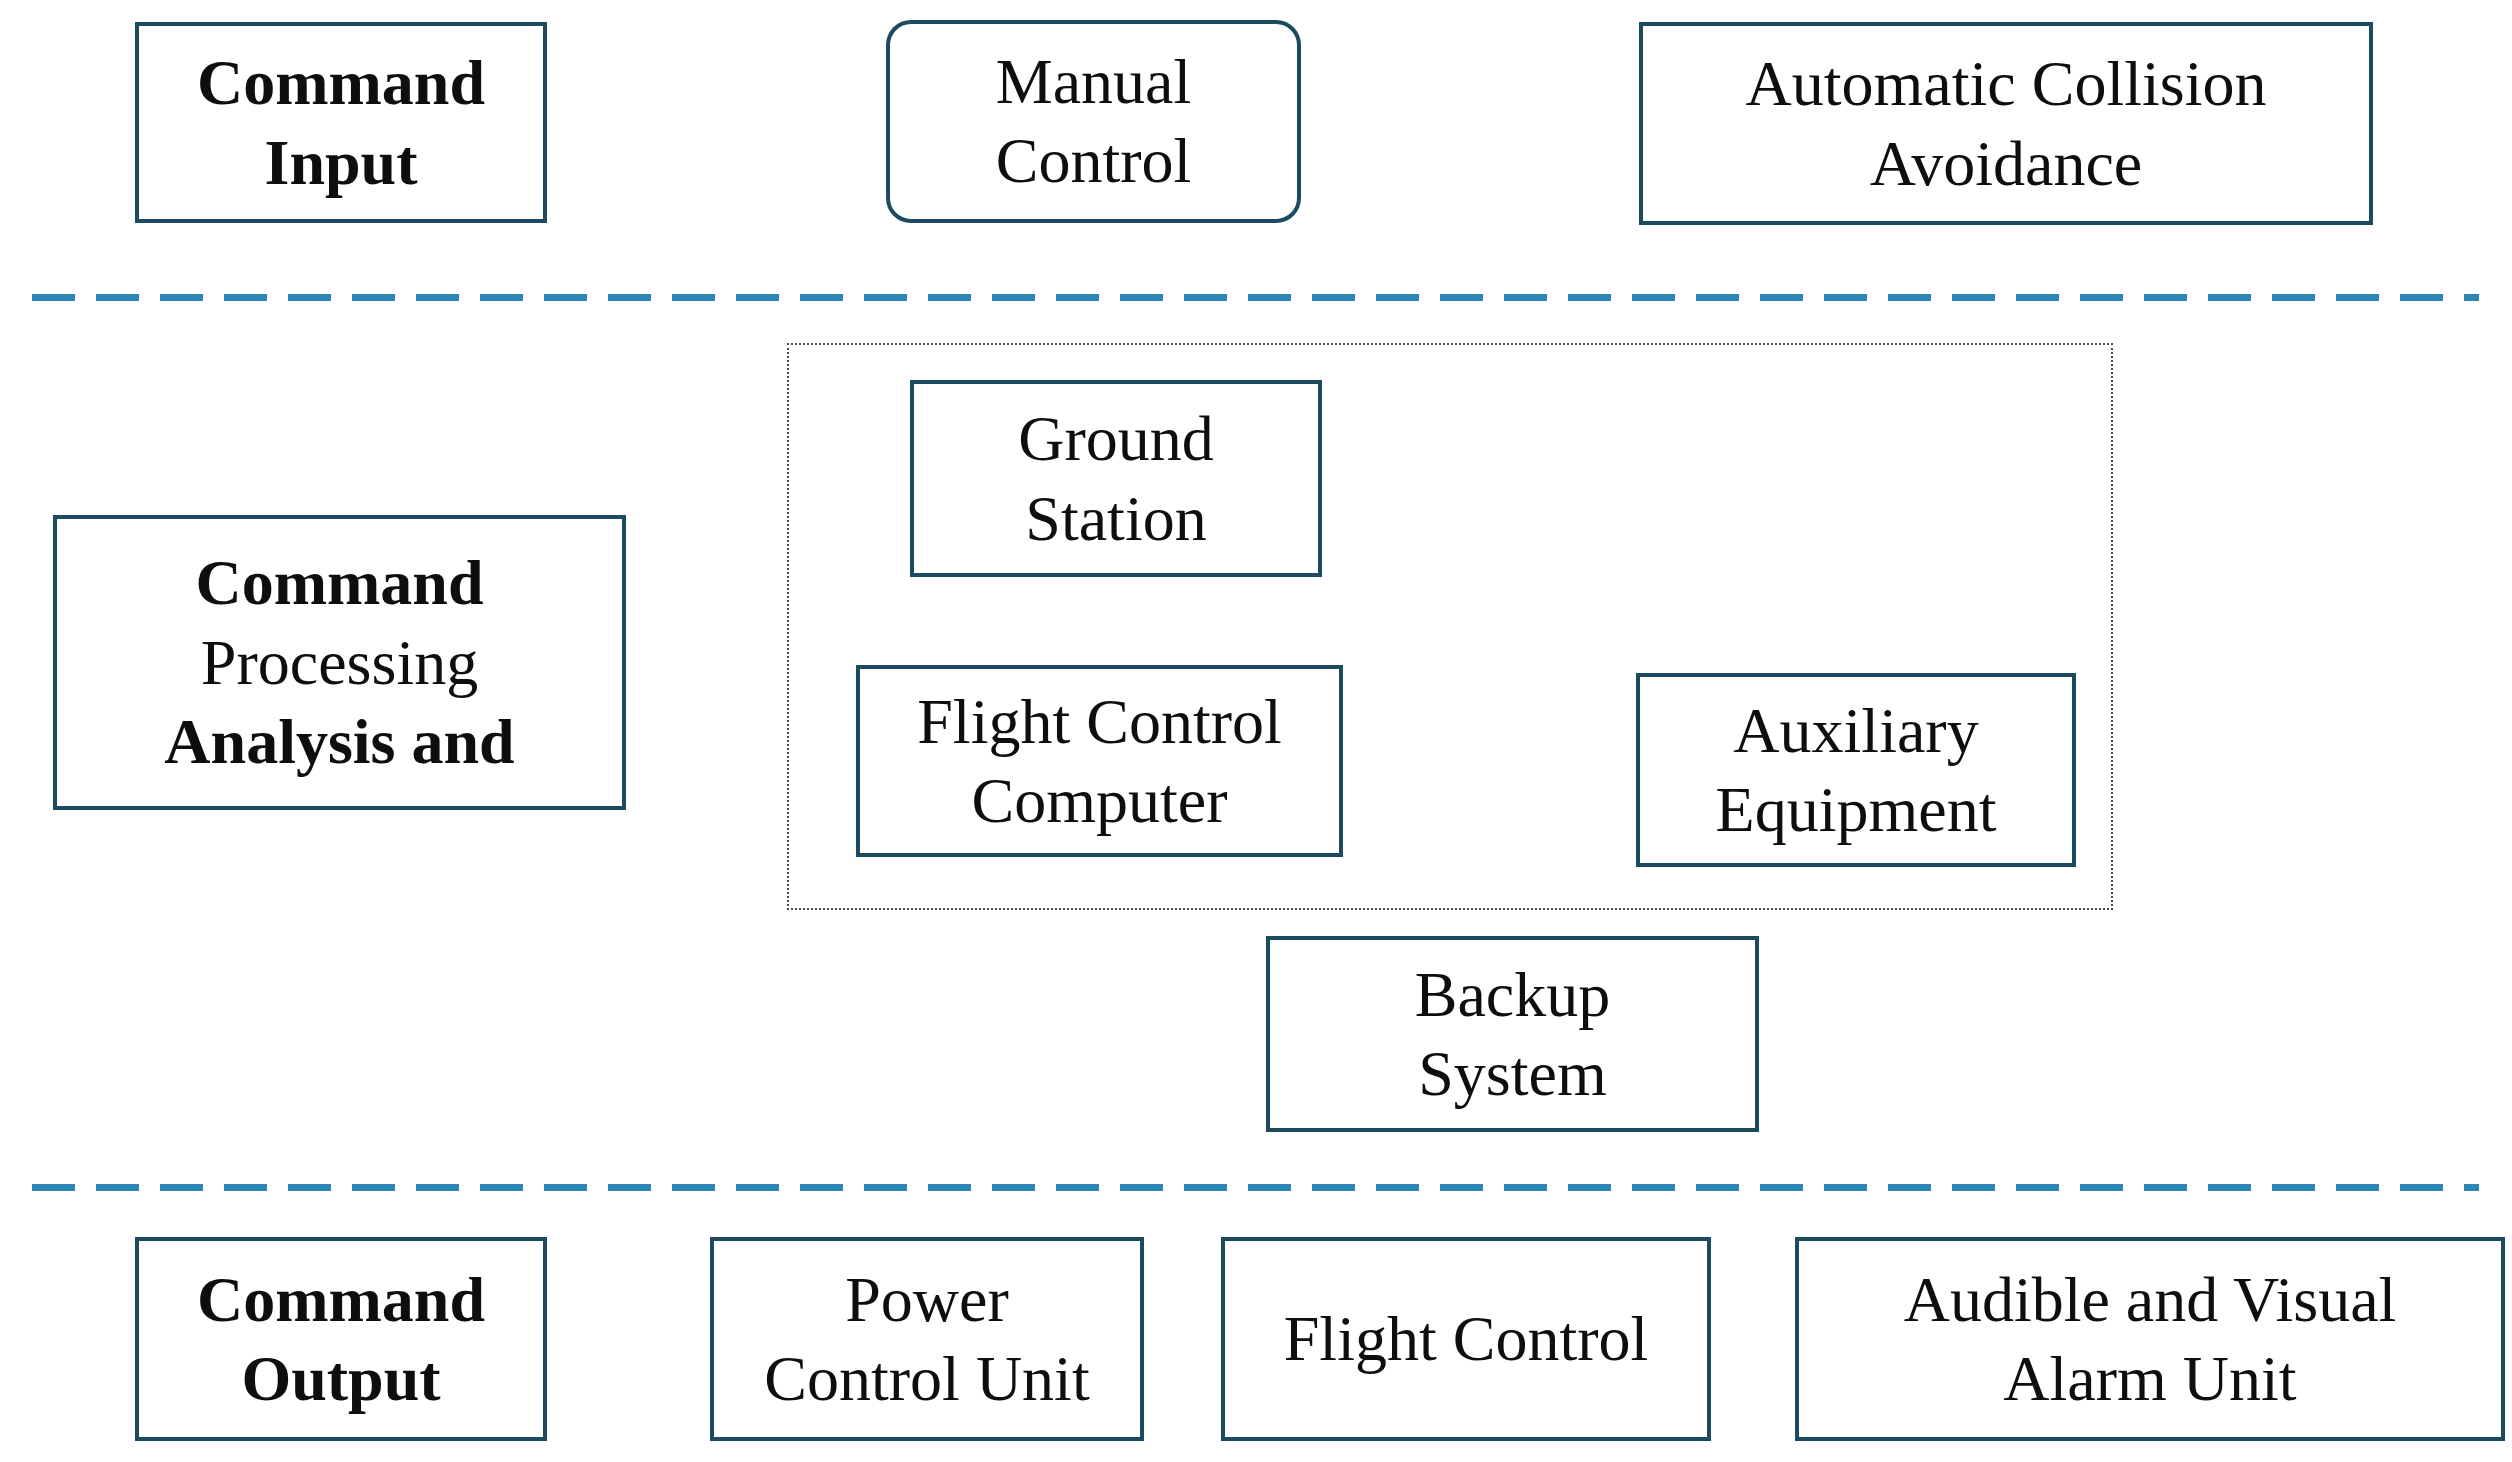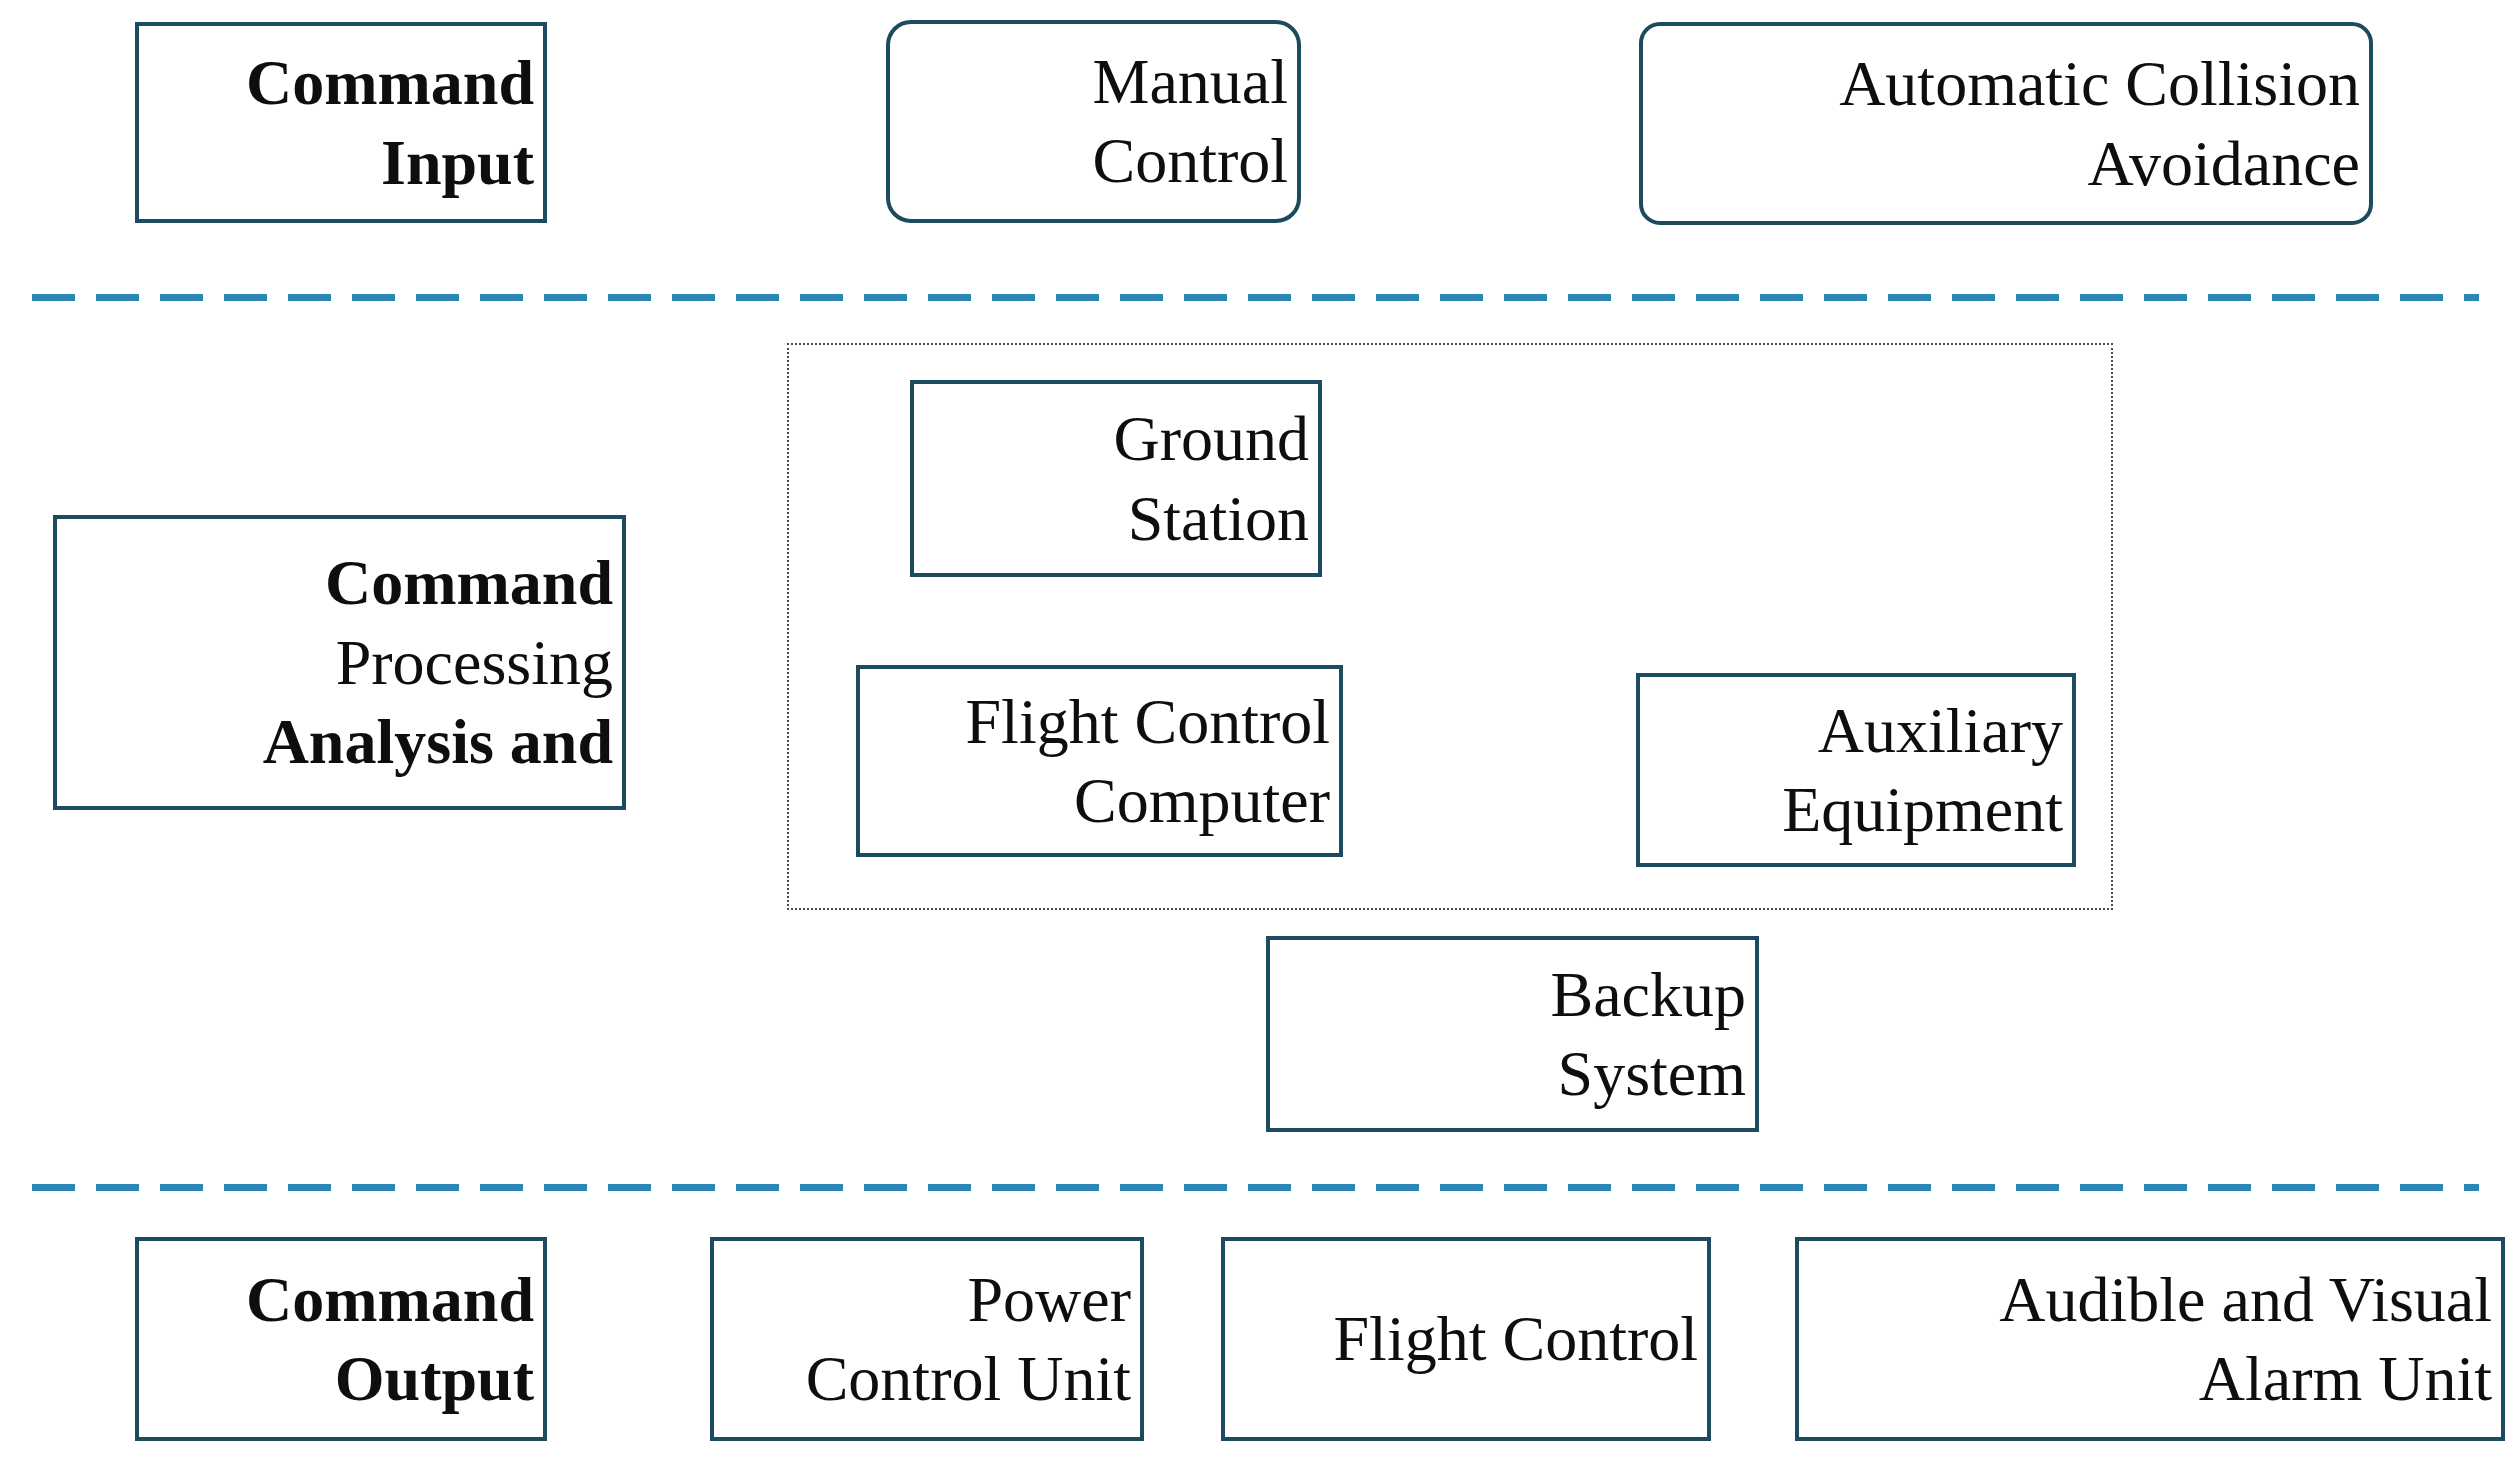--- a/index.html
+++ b/index.html
@@ -21,21 +21,21 @@
     width: 2512px;
     height: 1463px;
   }
   .box {
     position: absolute;
     background: #ffffff;
     border: 4.5px solid var(--box-border, #1c4a5e);
     box-sizing: border-box;
     display: flex;
     flex-direction: column;
-    align-items: flex-end;
+    align-items: center;
     justify-content: center;
     text-align: center;
     font-size: 64px;
     line-height: 1.24;
     padding: 3.6px 9px;
   }
   .bold { font-weight: bold; }
   .dashed-line {
     position: absolute;
     height: 7.1px;
@@ -61,21 +61,21 @@
   <div class="box bold" style="left:135px; top:22px; width:412px; height:201px;">
     <span class="line">Command</span>
     <span class="line">Input</span>
   </div>
 
   <div class="box" style="left:886px; top:19.6px; width:415px; height:203px;border-radius:25px;">
     <span class="line">Manual</span>
     <span class="line">Control</span>
   </div>
 
-  <div class="box" style="left:1639px; top:22px; width:734px; height:203px;border-radius:21px;">
+  <div class="box" style="left:1639px; top:22px; width:734px; height:203px;">
     <span class="line">Automatic Collision</span>
     <span class="line">Avoidance</span>
   </div>
 
   <div class="dashed-line" style="left:32px; top:294px; width:2447px;"></div>
 
   <div class="box" style="left:53px; top:515px; width:573px; height:295px;">
     <span class="line bold">Command</span>
     <span class="line">Processing</span>
     <span class="line bold">Analysis and</span>

